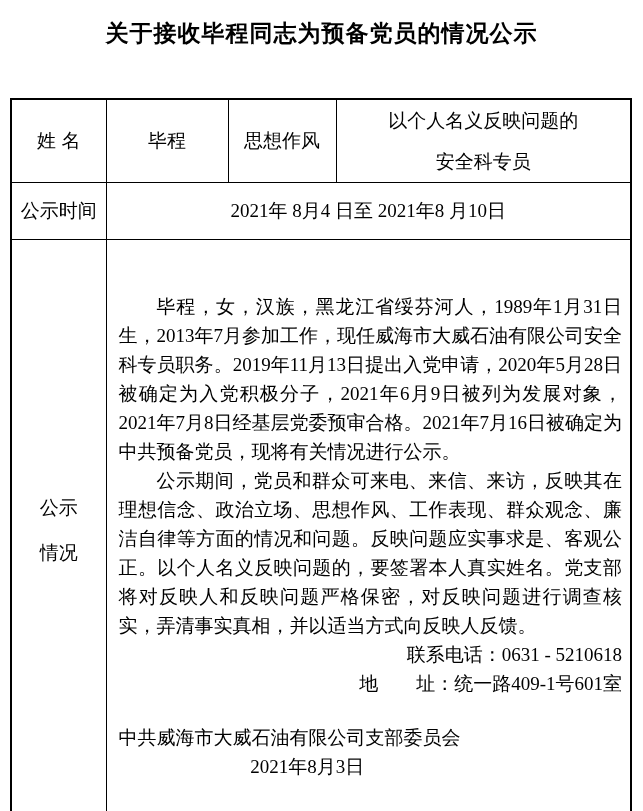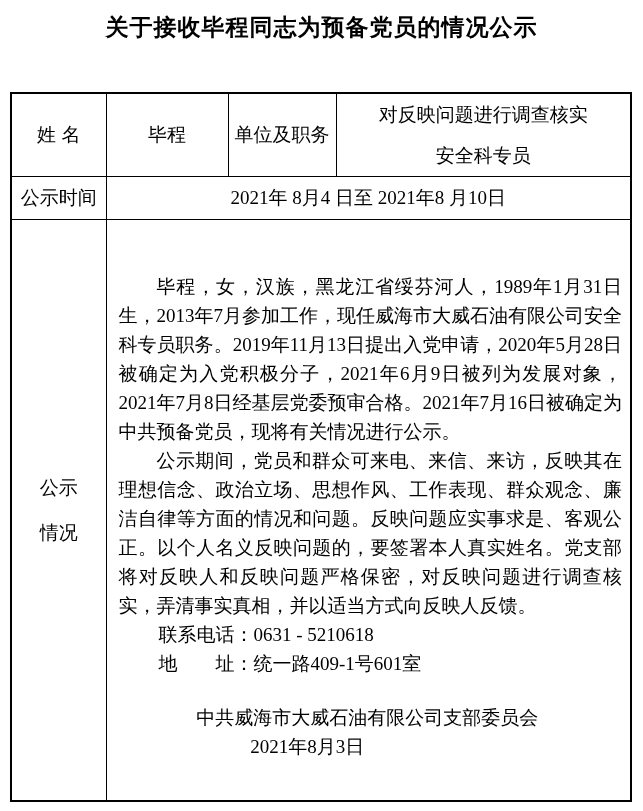--- a/index.html
+++ b/index.html
@@ -9,42 +9,42 @@
     background: #ffffff;
     color: #000000;
     font-family: "Liberation Serif", "DejaVu Serif", serif;
   }
   .page {
     width: 643px; height: 811px;
     position: relative;
     overflow: hidden;
   }
   .doc-title {
-    margin: 4px;
+    margin: 10px;
     padding-top: 8px;
     text-align: center;
     font-size: 23px;
     font-weight: bold;
     letter-spacing: 1px;
     font-family: "Liberation Serif", "DejaVu Serif", serif;
   }
   table.notice-table {
     border-collapse: collapse;
     table-layout: fixed;
     width: 620px;
     margin: 49px 0 0 10px;
     border: 2px solid #000;
   }
   .notice-table td, .notice-table th {
     border: 1px solid #000;
     padding: 0;
     vertical-align: middle;
   }
   .row-name    { height: 82px; }
-  .row-period  { height: 43px; }
+  .row-period  { height: 57px; }
   .row-detail  { height: 581px; }
   th.cell-label {
     font-family: "Liberation Sans", "DejaVu Sans", sans-serif;
     font-weight: normal;
     font-size: 19px;
     text-align: center;
   }
   td.cell-value {
     font-size: 19px;
     text-align: center;
@@ -59,25 +59,25 @@
     line-height: 29px;
   }
   .detail-cell p {
     margin: 0;
     text-indent: 2em;
     text-align: justify;
   }
   .detail-cell .plain-line {
     margin: 0;
     text-indent: 2.1em;
-    text-align: left;
+    text-align: right;
   }
   .signature-line {
     margin-top: 25px;
-    text-align: center;
+    text-align: left;
     padding-right: 6px;
   }
   .date-line {
     text-align: center;
     padding-right: 126px;
   }
 </style>
 </head>
 <body>
 
@@ -90,23 +90,23 @@
       <col style="width:95px">
       <col style="width:122px">
       <col style="width:108px">
       <col style="width:295px">
     </colgroup>
 
     <tbody>
         <tr class="row-name">
       <th class="cell-label">姓 名</th>
       <td class="cell-value">毕程</td>
-      <th class="cell-label">单位及职务</th>
+      <th class="cell-label">思想作风</th>
       <td class="cell-value unit-value">
-        <div>对反映问题进行调查核实</div>
+        <div>以个人名义反映问题的</div>
         <div>安全科专员</div>
       </td>
     </tr>
 
     <tr class="row-period">
       <th class="cell-label">公示时间</th>
       <td class="cell-value" colspan="3">2021年 8月4 日至 2021年8 月10日</td>
     </tr>
 
     <tr class="row-detail">

